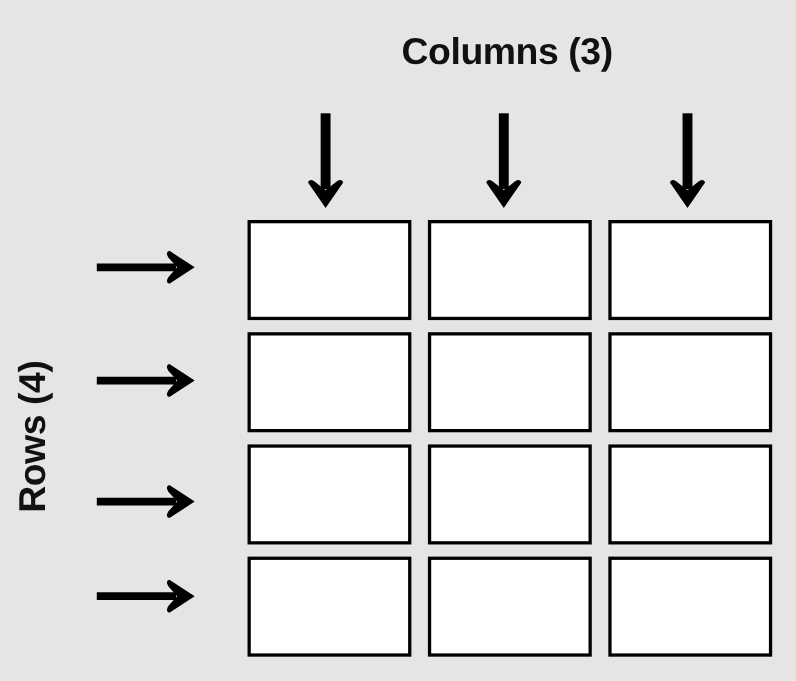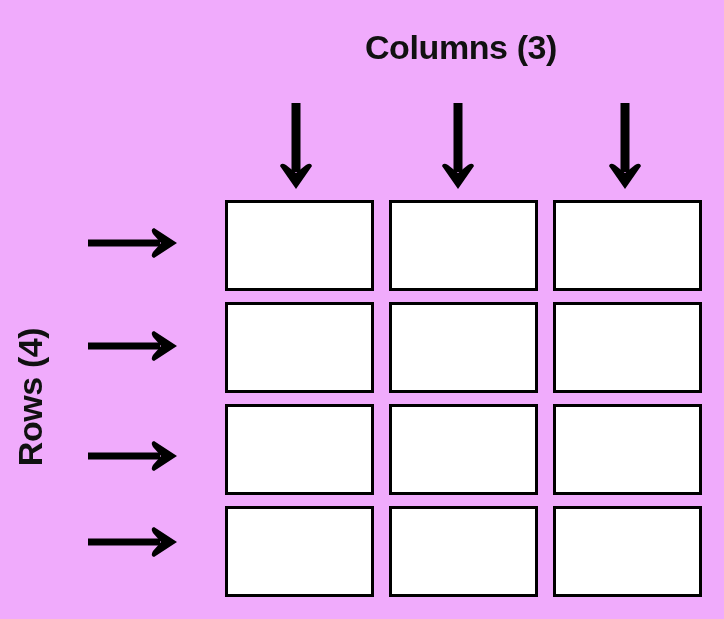--- a/index.html
+++ b/index.html
@@ -8,21 +8,21 @@
     background: #ffffff;
   }
   body {
     font-family: "Liberation Sans", sans-serif;
     -webkit-font-smoothing: antialiased;
   }
   #canvas {
     position: relative;
     width: 724px;
     height: 619px;
-    background: #f0abfc;
+    background: #e5e5e5;
     overflow: hidden;
   }
 
   
   #columns-title {
     position: absolute;
     left: 0;
     top: 28px;
     width: 922px;   
     text-align: center;

